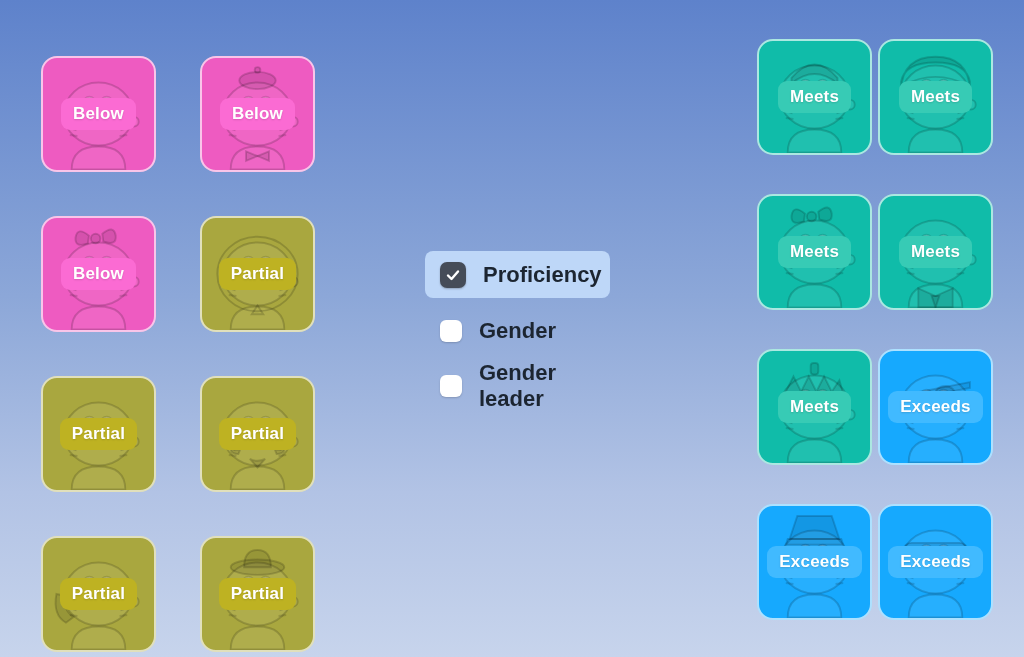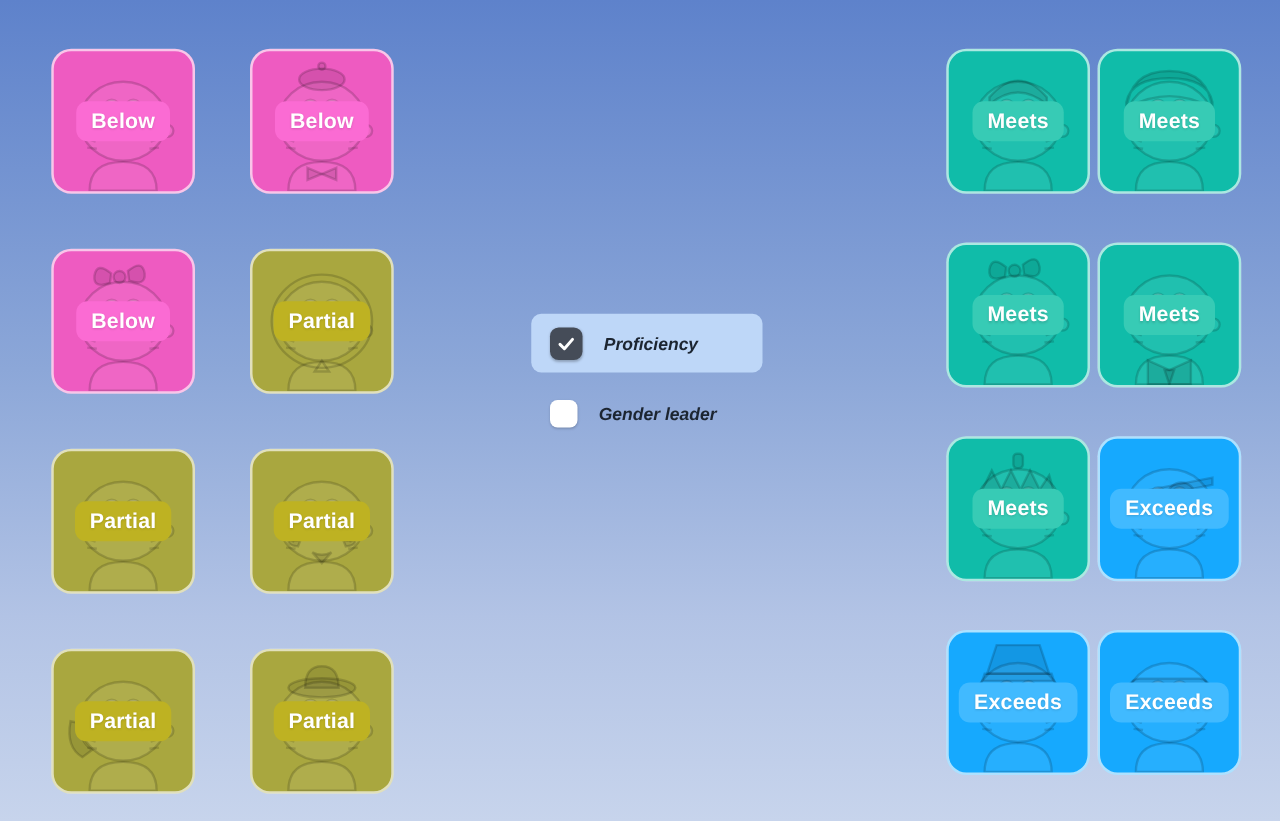--- a/index.html
+++ b/index.html
@@ -12,21 +12,21 @@
     position:relative;width:1024px;height:657px;
     background:linear-gradient(180deg,#5e82cb 0%,#8ca7d8 45%,#b2c3e5 75%,#c7d4ec 100%);
   }
   .card-grid{
     position:absolute;
     display:grid;
     grid-template-columns:115px 115px;
     column-gap:6px;
     row-gap:39px;
   }
-  .card-grid.left{left:41px;top:39px;gap:44px;}
+  .card-grid.left{left:41px;top:56px;gap:44px;}
   .card-grid.right{left:757px;top:39px;}
   .card{
     position:relative;
     width:115px;height:116px;
     border-radius:16px;
     border:2px solid rgba(255,255,255,0.65);
     box-sizing:border-box;
     display:flex;align-items:center;justify-content:center;
     overflow:hidden;
     cursor:pointer;
@@ -74,24 +74,23 @@
   }
   .cb.checked{
     width:26px;height:26px;
     border-radius:7px;
     background:#454c58;
     box-shadow:0 1px 2px rgba(0,0,0,0.25);
   }
   .cb.checked svg{width:18px;height:18px;}
   .filter-label{
     margin-left:17px;
-    font-size:14px;
+    font-size:22px;
     font-weight:600;
     color:#1c2531;
-    font-style:italic;
   }
 </style>
 </head>
 <body>
 
 <div class="stage">
 
   <div class="card-grid left">
   <div class="card" style="background: rgb(238, 91, 193);">
     <svg class="avatar" viewBox="0 0 116 116">
@@ -255,20 +254,24 @@
     <div class="filter-row selected">
       <span class="cb checked">
         <svg viewBox="0 0 18 18">
           <polyline points="4,9.5 7.5,13 14,5.5" fill="none" stroke="#ffffff" stroke-width="2.4" stroke-linecap="round" stroke-linejoin="round"></polyline>
         </svg>
       </span>
       <span class="filter-label">Proficiency</span>
     </div>
     <div class="filter-row">
       <span class="cb"></span>
+      <span class="filter-label">Gender</span>
+    </div>
+    <div class="filter-row">
+      <span class="cb"></span>
       <span class="filter-label">Gender leader</span>
     </div>
   </div>
 
   <div class="card-grid right">
   <div class="card" style="background: rgb(16, 188, 169);">
     <svg class="avatar" viewBox="0 0 116 116">
       <g class="base">
         <ellipse cx="58" cy="58" rx="36" ry="33"></ellipse>
         <path d="M30 116 Q30 92 58 92 Q86 92 86 116 Z"></path>

